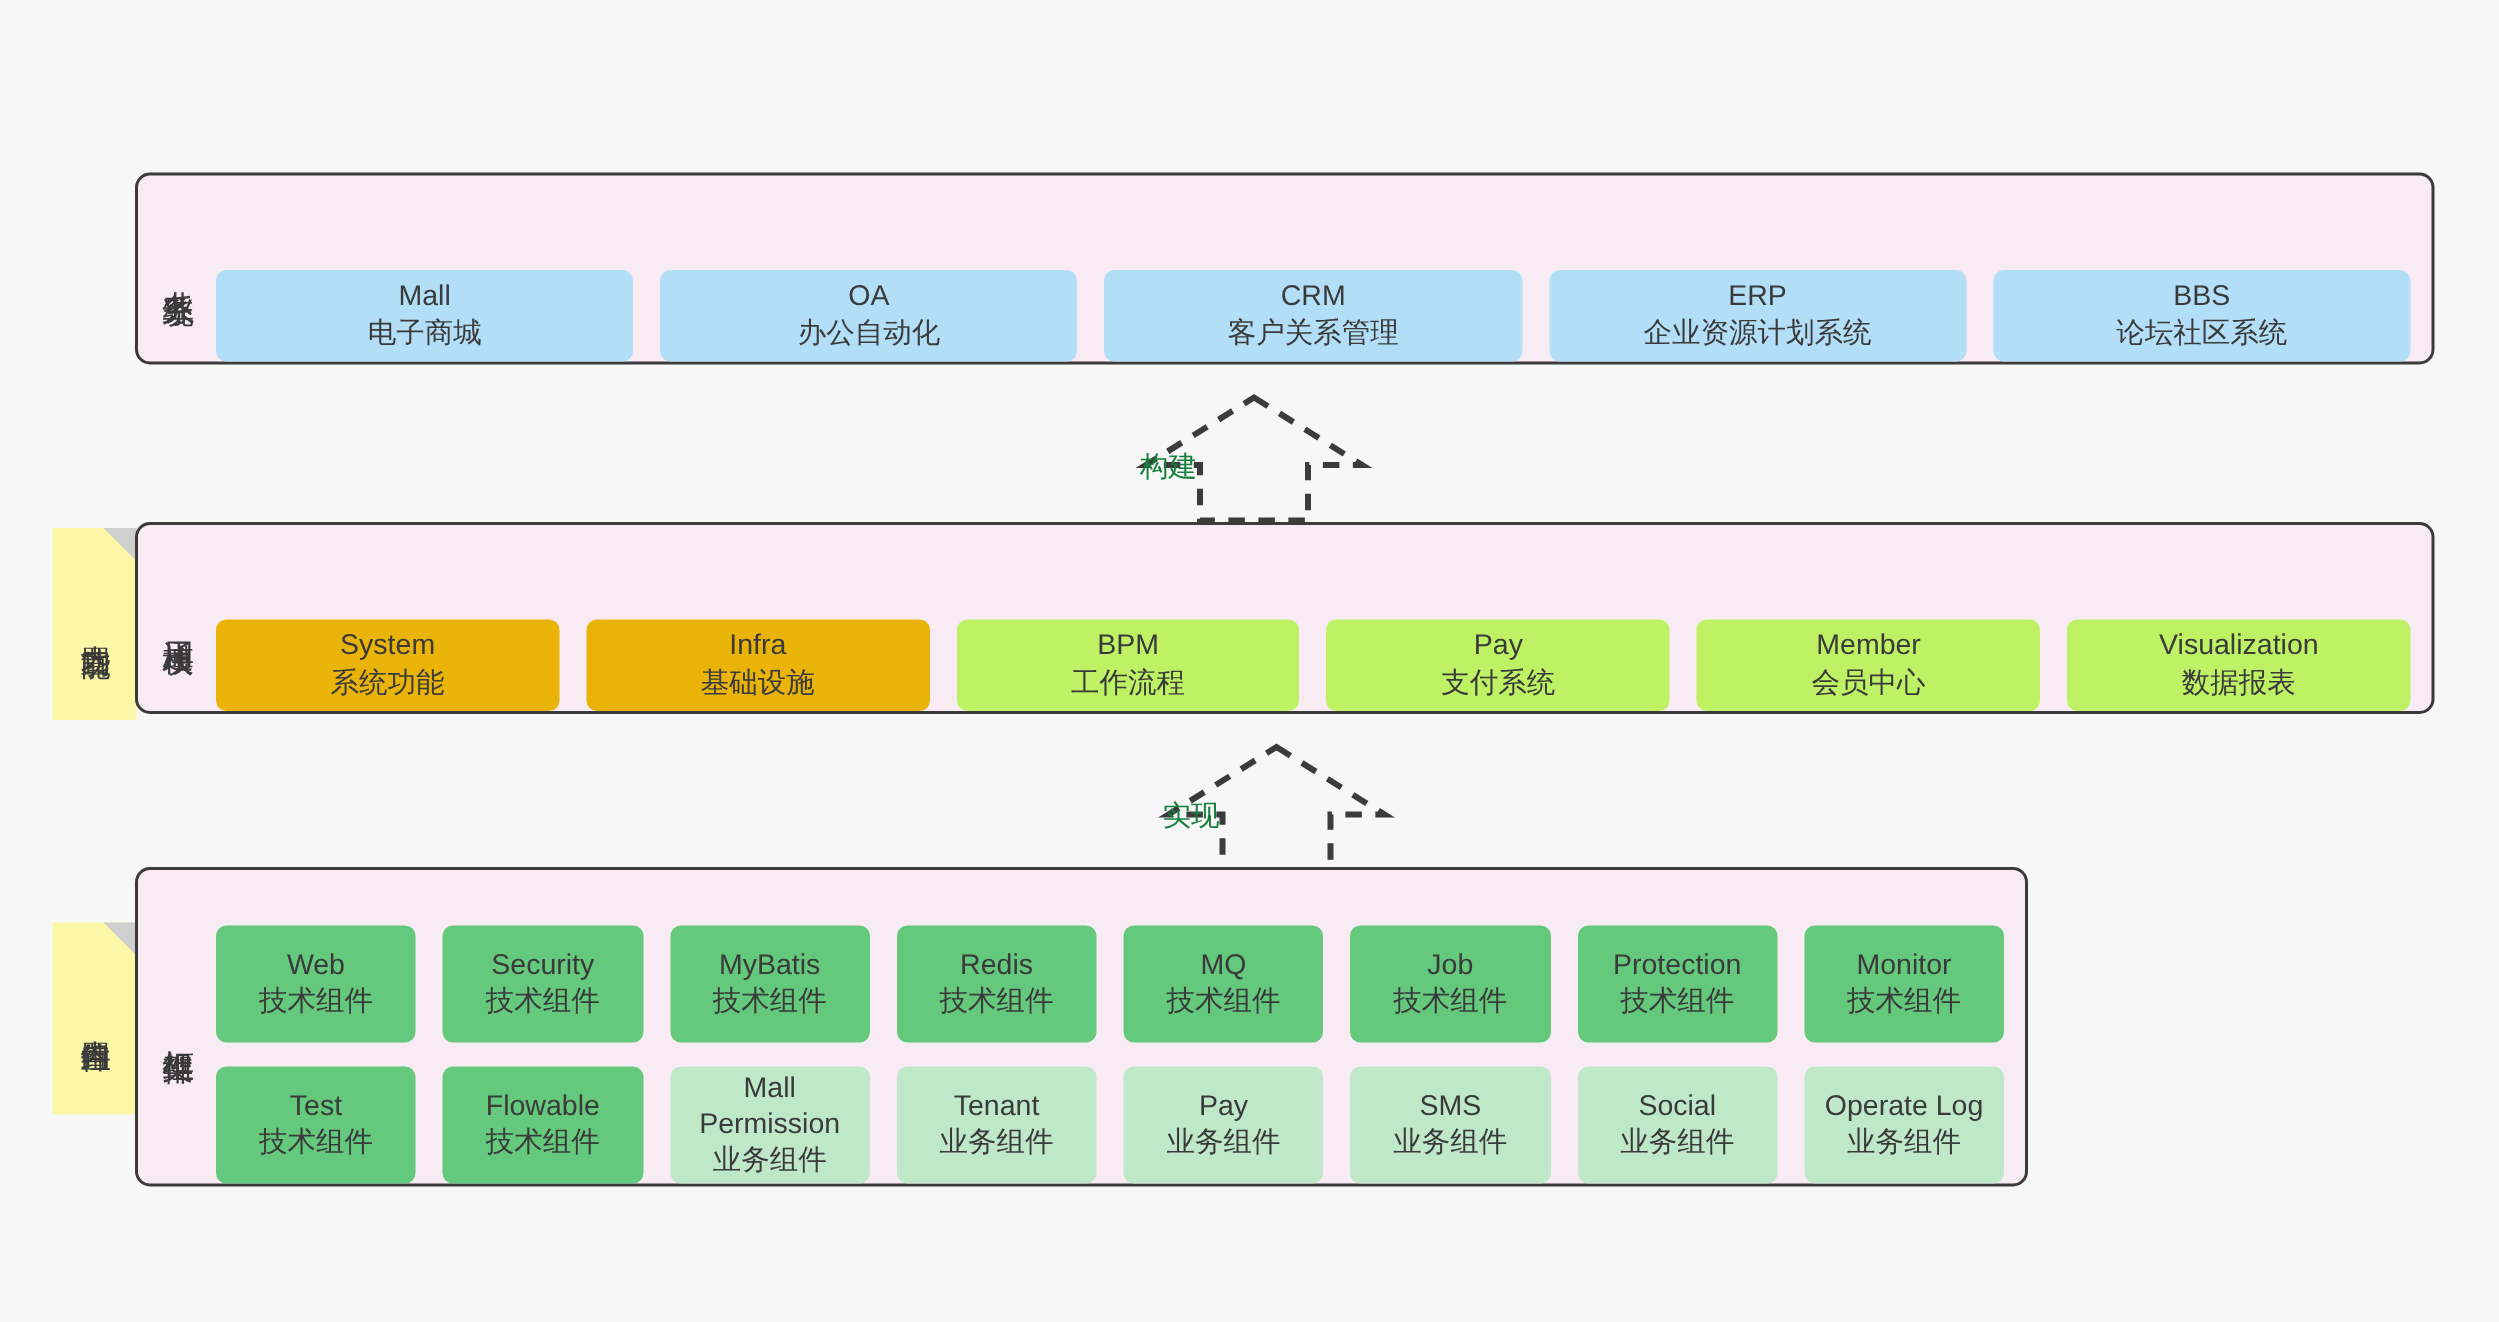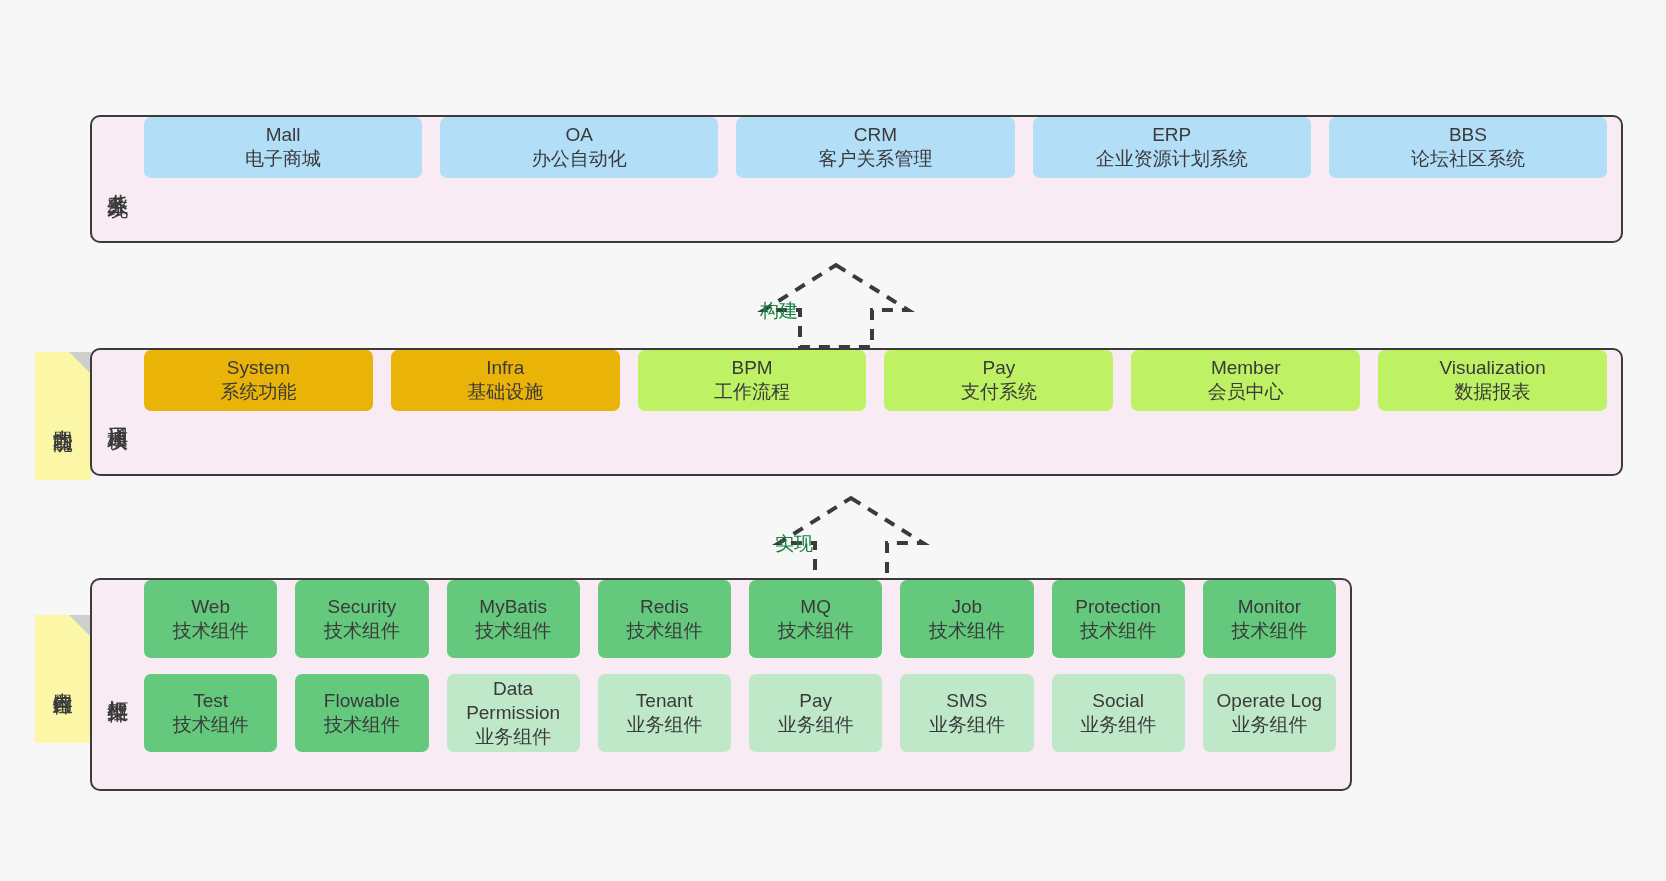--- a/index.html
+++ b/index.html
@@ -34,21 +34,21 @@
     color:#3a3a3a;
     writing-mode:vertical-rl;
     text-orientation:upright;
     white-space:nowrap;
     user-select:none;
   }
   .layer-body{
     flex:1 1 auto;
     display:flex;
     flex-direction:column;
-    justify-content:flex-start;
+    justify-content:flex-end;
     padding:0 14px 0 0;
     box-sizing:border-box;
   }
   .row{
     display:flex;
     gap:18px;
     align-items:stretch;
     justify-content:space-between;
   }
   .row + .row{margin-top:16px;}
@@ -251,21 +251,21 @@
       <div class="row" style="height:78px;">
         <div class="card c-green">
           <span class="en">Test</span>
           <span class="cn">技术组件</span>
         </div>
         <div class="card c-green">
           <span class="en">Flowable</span>
           <span class="cn">技术组件</span>
         </div>
         <div class="card c-green-light">
-          <span class="en">Data Permission</span>
+          <span class="en">Mall Permission</span>
           <span class="cn">业务组件</span>
         </div>
         <div class="card c-green-light">
           <span class="en">Tenant</span>
           <span class="cn">业务组件</span>
         </div>
         <div class="card c-green-light">
           <span class="en">Pay</span>
           <span class="cn">业务组件</span>
         </div>

